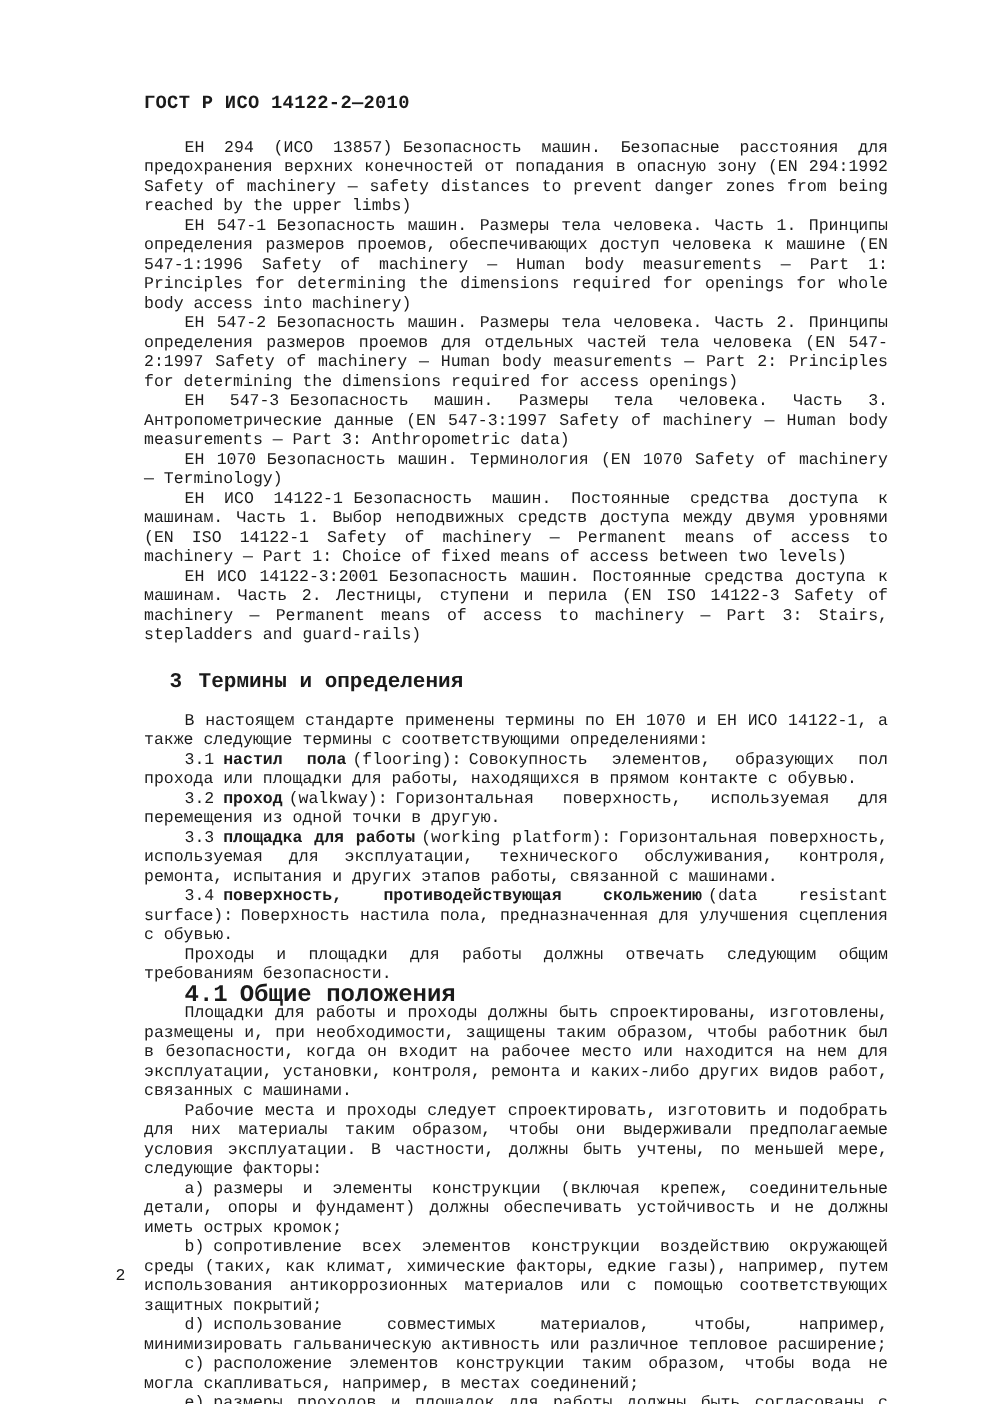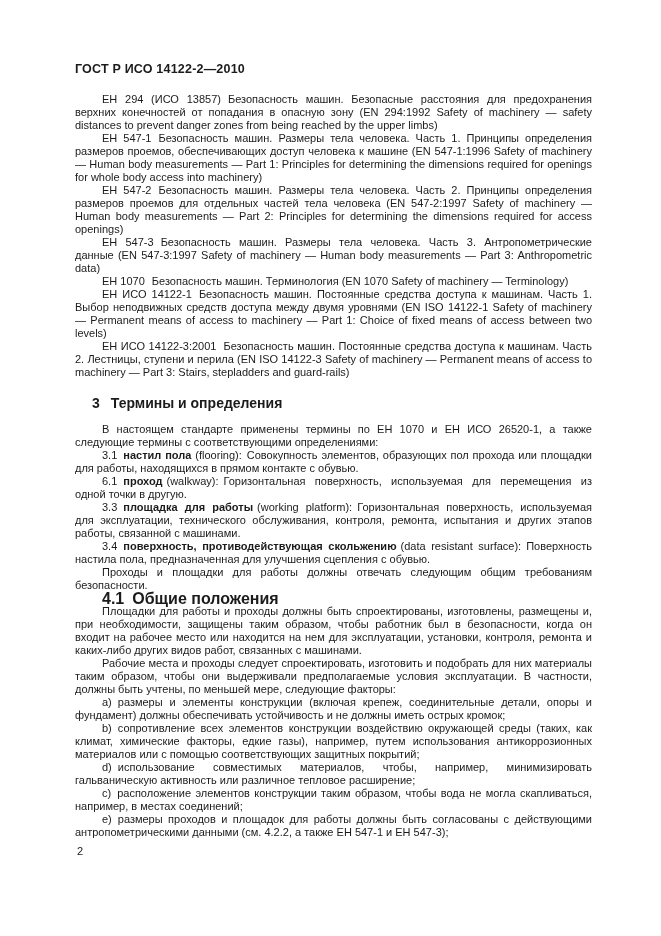--- a/index.html
+++ b/index.html
@@ -2,21 +2,21 @@
 <html><head>
 <meta charset="utf-8">
 <style>
   html, body { margin: 0; padding: 0; background: #ffffff; }
   body {
     width: 661px; height: 936px; position: relative;
     font-family: "Liberation Sans", "DejaVu Sans", sans-serif;
     color: #1b1b1b;
     -webkit-font-smoothing: antialiased;
   }
-  .page { position: absolute; inset: 0; padding: 62px 69px 0 75px; box-sizing: border-box; }
+  .page { position: absolute; inset: 0; padding: 62px 69px 0 96px; box-sizing: border-box; font-family: Liberation Mono, monospace; }
   .doc-header { font-size: 12.5px; font-weight: bold; letter-spacing: .2px; margin: 0 0 17px 0; }
   .para {
     font-size: 11px; line-height: 13px;
     text-align: justify; text-indent: 27px; margin: 0;
   }
   .ref-code { margin-right: 7px; white-space: nowrap; }
   .sec-heading { font-size: 14px; font-weight: bold; margin: 16px 0 12px 17px; }
   .sec-num { margin-right: 11px; }
   .sub-heading {
     font-size: 16px; line-height: 13px; font-weight: bold;
@@ -52,27 +52,27 @@
 
       <p class="para"><span class="ref-code">ЕН ИСО 14122-1</span><span>Безопасность машин. Постоянные средства доступа к машинам. Часть 1. Выбор неподвижных средств доступа между двумя уровнями (EN ISO 14122-1 Safety of machinery — Permanent means of access to machinery — Part 1: Choice of fixed means of access between two levels)</span></p>
 
       <p class="para"><span class="ref-code">ЕН ИСО 14122-3:2001</span><span>Безопасность машин. Постоянные средства доступа к машинам. Часть 2. Лестницы, ступени и перила (EN ISO 14122-3 Safety of machinery — Permanent means of access to machinery — Part 3: Stairs, stepladders and guard-rails)</span></p>
     </section>
 
   <div class="sec-heading">
     <span class="sec-num">3</span><span>Термины и определения</span>
   </div>
 
-  <p class="para">В настоящем стандарте применены термины по ЕН 1070 и ЕН ИСО 26520-1, а также следующие термины с соответствующими определениями:</p>
+  <p class="para">В настоящем стандарте применены термины по ЕН 1070 и ЕН ИСО 14122-1, а также следующие термины с соответствующими определениями:</p>
 
   <section>
 
       <p class="para"><span class="t-num">3.1</span><b class="term-name">настил пола</b><span class="t-en">(flooring):</span><span>Совокупность элементов, образующих пол прохода или площадки для работы, находящихся в прямом контакте с обувью.</span></p>
 
-      <p class="para"><span class="t-num">6.1</span><b class="term-name">проход</b><span class="t-en">(walkway):</span><span>Горизонтальная поверхность, используемая для перемещения из одной точки в другую.</span></p>
+      <p class="para"><span class="t-num">3.2</span><b class="term-name">проход</b><span class="t-en">(walkway):</span><span>Горизонтальная поверхность, используемая для перемещения из одной точки в другую.</span></p>
 
       <p class="para"><span class="t-num">3.3</span><b class="term-name">площадка для работы</b><span class="t-en">(working platform):</span><span>Горизонтальная поверхность, используемая для эксплуатации, технического обслуживания, контроля, ремонта, испытания и других этапов работы, связанной с машинами.</span></p>
 
       <p class="para"><span class="t-num">3.4</span><b class="term-name">поверхность, противодействующая скольжению</b><span class="t-en">(data resistant surface):</span><span>Поверхность настила пола, предназначенная для улучшения сцепления с обувью.</span></p>
     </section>
 
 
   <p class="para">Проходы и площадки для работы должны отвечать следующим общим требованиям безопасности.</p>
 
   <p class="sub-heading">

